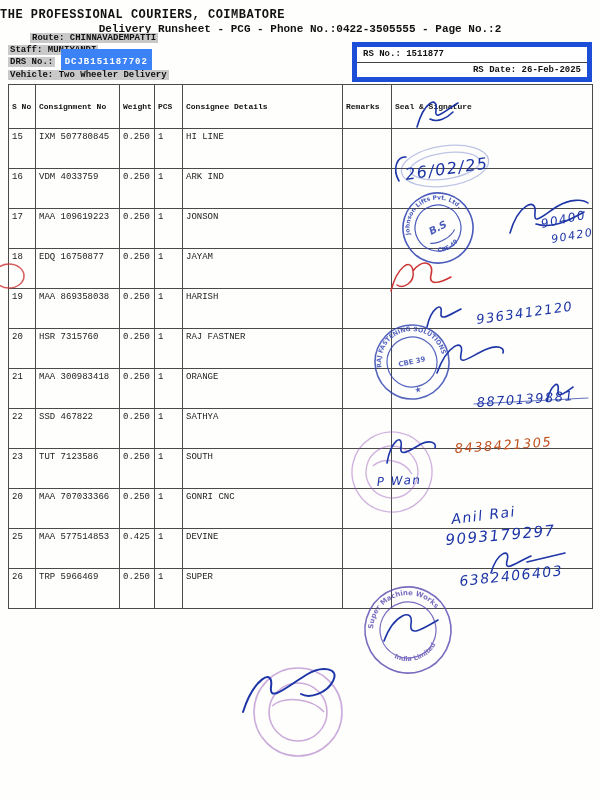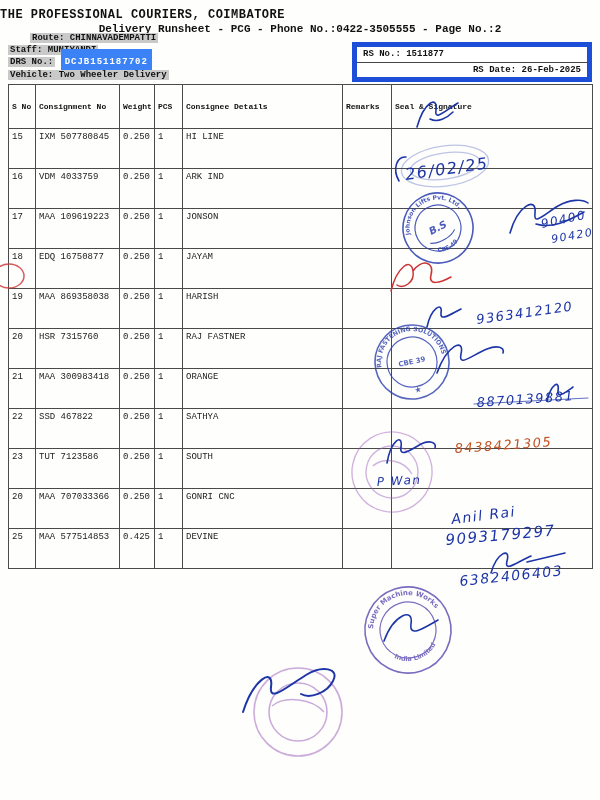--- a/index.html
+++ b/index.html
@@ -167,20 +167,29 @@
           <td>GONRI CNC</td>
           <td></td>
           <td></td>
         </tr>
       <tr>
           <td>25</td>
           <td>MAA 577514853</td>
           <td>0.425</td>
           <td>1</td>
           <td>DEVINE</td>
+          <td></td>
+          <td></td>
+        </tr>
+      <tr>
+          <td>26</td>
+          <td>TRP 5966469</td>
+          <td>0.250</td>
+          <td>1</td>
+          <td>SUPER</td>
           <td></td>
           <td></td>
         </tr>
     </tbody>
   </table>
 
   <svg class="overlay" viewBox="0 0 600 800">
     <defs>
       <path id="arcJT" d="M 409.5 228 A 28.5 28.5 0 1 1 466.5 228"></path>
       <path id="arcJB" d="M 414 228 A 24 24 0 0 0 462 228"></path>

